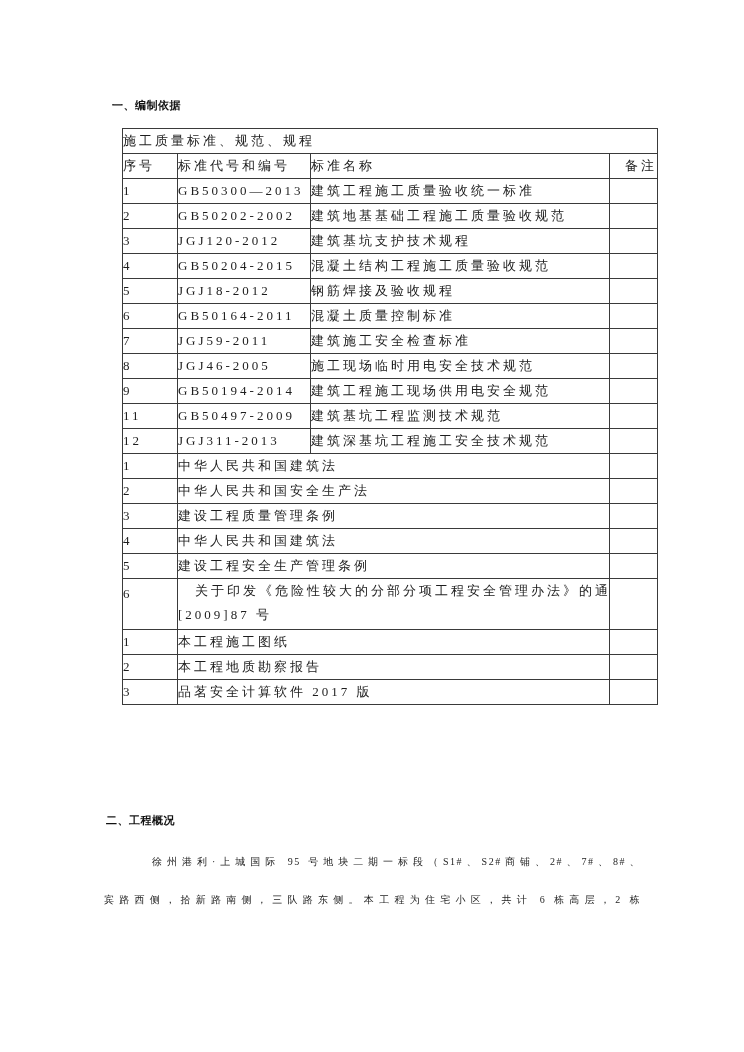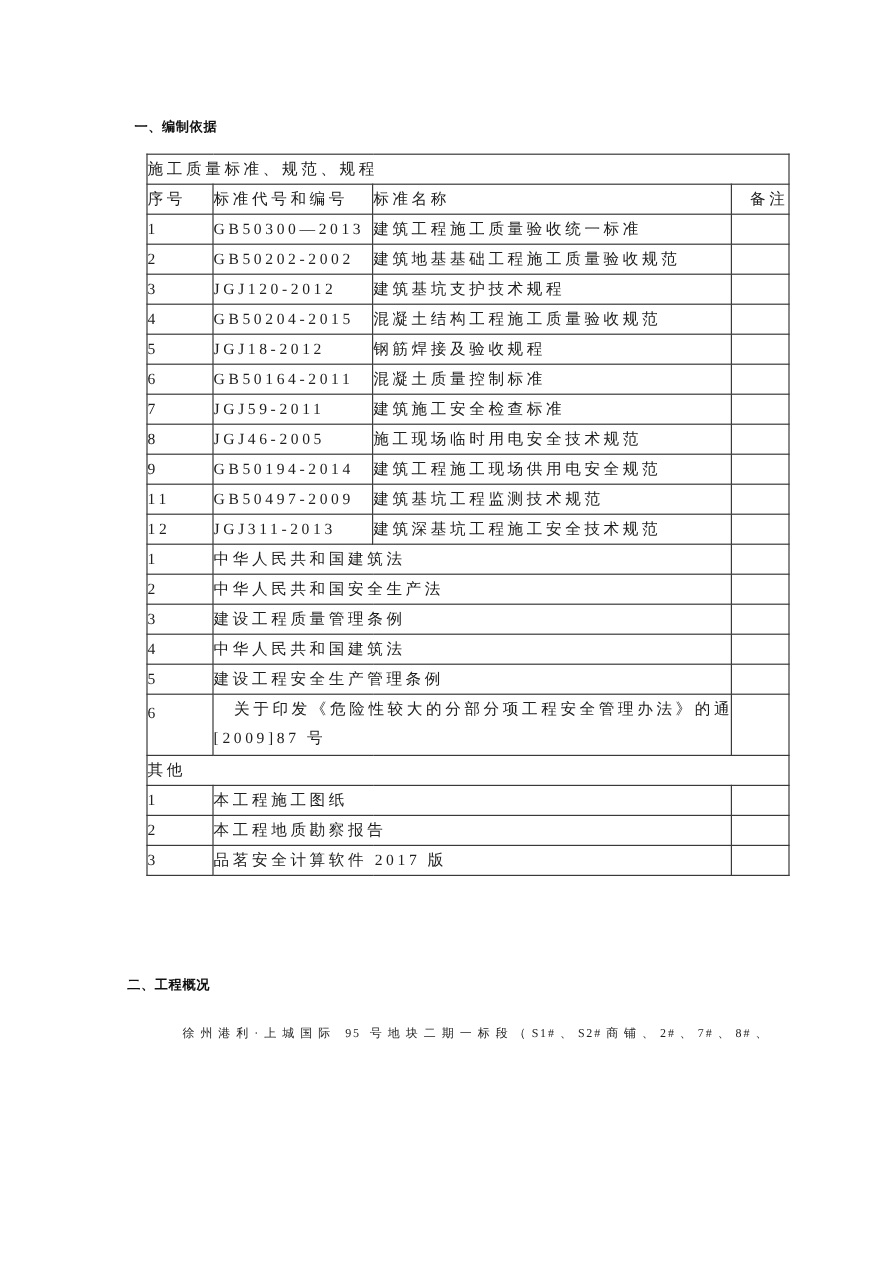--- a/index.html
+++ b/index.html
@@ -192,23 +192,20 @@
     <tr class="row-tall">
       <td class="cell-no">6</td>
       <td colspan="2" class="cell-law-tall">
         <div class="line-1">关于印发《危险性较大的分部分项工程安全管理办法》的通知建质</div>
         <div class="line-2">[2009]87 号</div>
       </td>
       <td class="cell-remark"></td>
     </tr>
 
     <tr>
-      <td colspan="4" class="cell-sec">其他</td>
-    </tr>
-    <tr>
       <td class="cell-no">1</td>
       <td colspan="2" class="cell-law">本工程施工图纸</td>
       <td class="cell-remark"></td>
     </tr>
     <tr>
       <td class="cell-no">2</td>
       <td colspan="2" class="cell-law">本工程地质勘察报告</td>
       <td class="cell-remark"></td>
     </tr>
     <tr>
@@ -216,13 +213,14 @@
       <td colspan="2" class="cell-law">品茗安全计算软件 2017 版</td>
       <td class="cell-remark"></td>
     </tr>
   </tbody>
 </table>
 
 <div id="heading-2" class="doc-heading">二、工程概况</div>
 
 <div class="overview-para">
   <div class="para-line first">徐州港利·上城国际 95 号地块二期一标段（S1#、S2#商铺、2#、7#、8#、</div>
+  <div class="para-line">宾路西侧，拾新路南侧，三队路东侧。本工程为住宅小区，共计 6 栋高层，2 栋</div>
 </div>
 
 </body></html>

